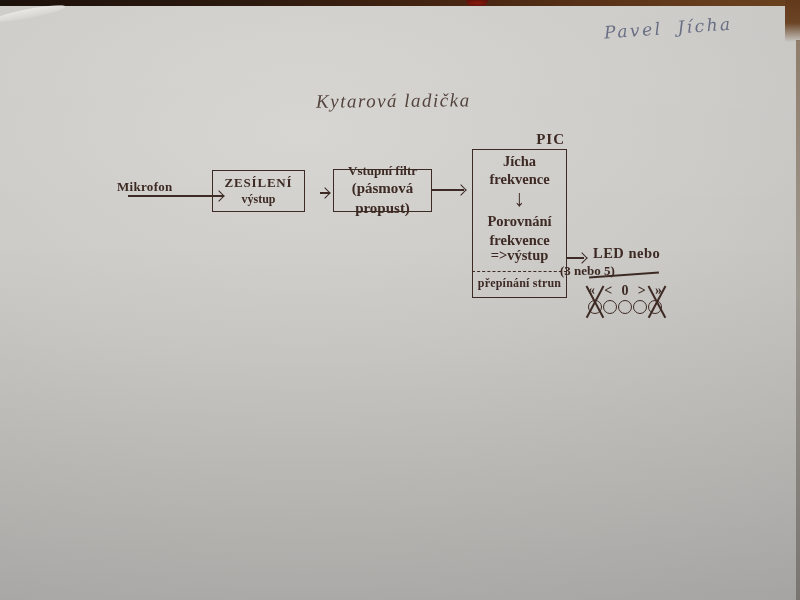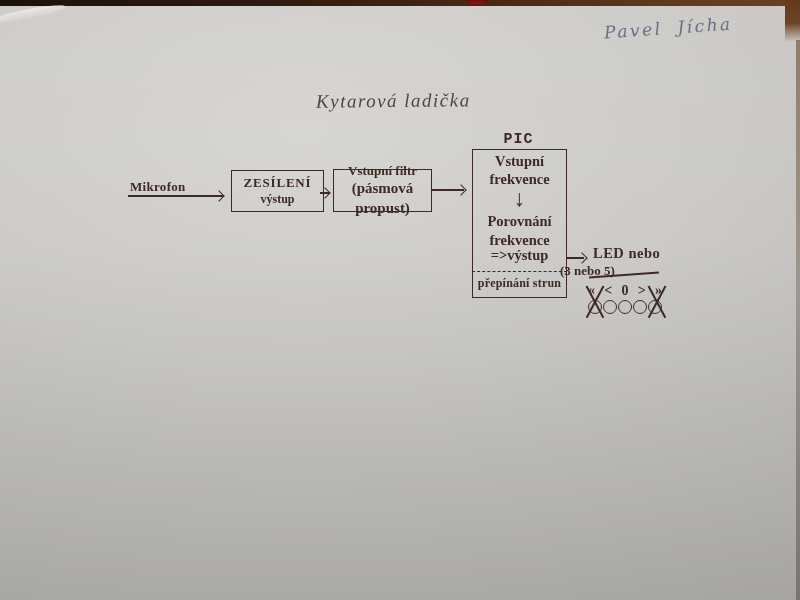--- a/index.html
+++ b/index.html
@@ -24,36 +24,36 @@
   
   .hand-name{position:absolute;left:604px;top:18px;
     font-family:"DejaVu Serif",serif;font-style:italic;font-size:17px;
     letter-spacing:2.5px;word-spacing:7px;transform:rotate(-4deg);opacity:.88;}
   
   .doc-title{position:absolute;left:316px;top:90px;font-style:italic;font-size:19px;
     letter-spacing:1.5px;opacity:.85;transform:rotate(-0.5deg);}
   
   .diagram{position:absolute;inset:0;font-weight:bold;filter:blur(0.3px);}
   .diagram .abs{position:absolute;}
-  .lbl-mic{left:130px;top:179px;font-size:13px;letter-spacing:.3px;}
+  .lbl-mic{left:117px;top:179px;font-size:13px;letter-spacing:.3px;}
   .line{position:absolute;background:currentColor;height:1.7px;}
   .ah{position:absolute;width:7px;height:7px;border-top:1.7px solid currentColor;
       border-right:1.7px solid currentColor;transform:rotate(45deg);}
   .dbox{position:absolute;border:1.8px solid currentColor;display:flex;flex-direction:column;
         align-items:center;justify-content:center;text-align:center;line-height:1.3;}
-  #box1{left:231px;top:170px;width:91px;height:40px;}
+  #box1{left:212px;top:170px;width:91px;height:40px;}
   #box1 .l1{font-size:13px;letter-spacing:.8px;}
   #box1 .l2{font-size:12px;}
   #box2{left:333px;top:169px;width:97px;height:41px;}
   #box2 .l1{font-size:13px;}
   #box2 .l2{font-size:15px;}
   #line1{left:128px;top:195px;width:96px;} #ah1{left:215px;top:192px;}
   #line2{left:320px;top:192px;width:9px;}  #ah2{left:321px;top:189px;}
   #line3{left:432px;top:189px;width:32px;} #ah3{left:457px;top:186px;}
-  #pic-label{left:472px;top:131px;width:93px;text-align:center;font-size:15px;letter-spacing:1px;font-family:Liberation Mono, monospace;}
+  #pic-label{left:472px;top:131px;width:93px;text-align:right;font-size:15px;letter-spacing:1px;}
   #picbox{position:absolute;left:472px;top:149px;width:93px;height:147px;border:1.8px solid currentColor;}
   #picbox span{position:absolute;left:0;right:0;text-align:center;font-size:14.5px;line-height:1;}
   #picbox .p1a{top:4px;} #picbox .p1b{top:22px;}
   #picbox .parr{top:37px;font-size:23px;font-weight:normal;}
   #picbox .p2a{top:64px;} #picbox .p2b{top:83px;} #picbox .p2c{top:98px;}
   #picbox .pdash{position:absolute;left:-1px;right:-1px;top:121px;border-top:1.8px dashed currentColor;}
   #picbox .pfoot{top:127px;font-size:12px;letter-spacing:.2px;}
   #line4{left:567px;top:257px;width:17px;} #ah4{left:578px;top:254px;}
   .lbl-led1{left:593px;top:245px;font-size:14.5px;letter-spacing:.5px;}
   .lbl-led2{left:560px;top:263px;font-size:13px;}
@@ -102,21 +102,21 @@
       <div class="l1">Vstupní filtr</div>
       <div class="l2">(pásmová propust)</div>
     </div>
 
     <div class="line" id="line3"></div>
     <div class="ah" id="ah3"></div>
 
     <div class="abs" id="pic-label">PIC</div>
 
     <div id="picbox">
-      <span class="p1a">Vstupní</span>
+      <span class="p1a">Jícha</span>
       <span class="p1b">frekvence</span>
       <span class="parr">↓</span>
       <span class="p2a">Porovnání</span>
       <span class="p2b">frekvence</span>
       <span class="p2c">=&gt;výstup</span>
       <span class="pdash"></span>
       <span class="pfoot">přepínání strun</span>
     </div>
 
     <div class="line" id="line4"></div>

